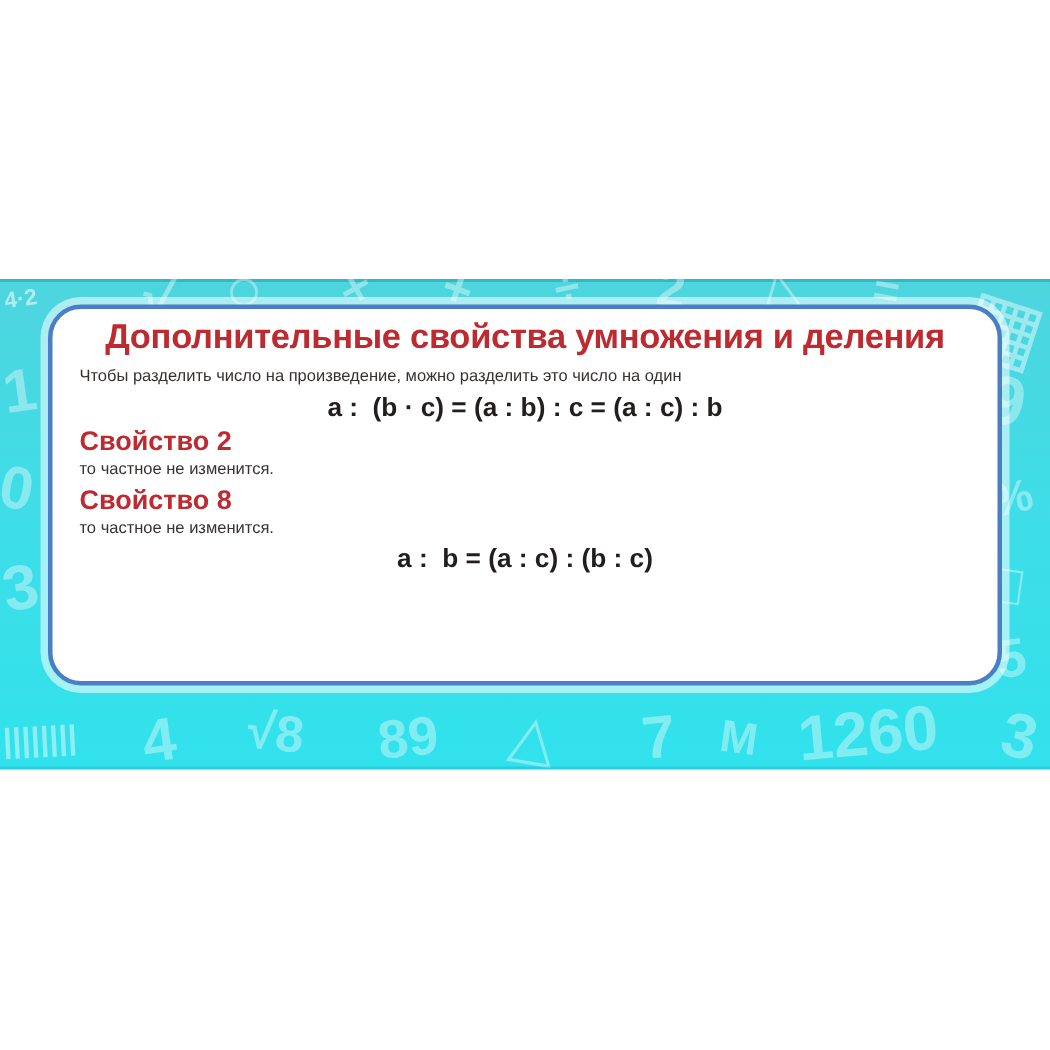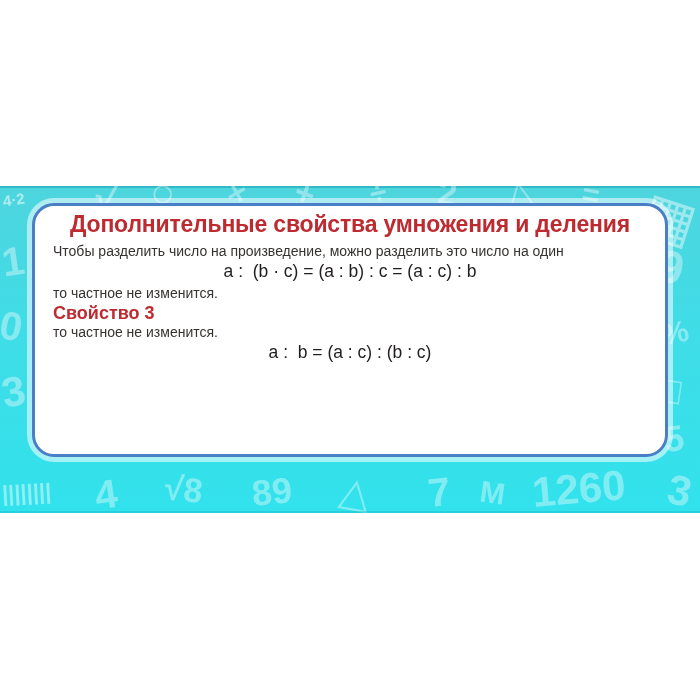--- a/index.html
+++ b/index.html
@@ -68,32 +68,32 @@
     color: var(--accent-red, #bd2a2f);
   }
   .prop-heading {
     font-size: 18px;
     line-height: 20px;
     font-weight: bold;
     color: var(--accent-red, #bd2a2f);
     margin: 0 0 0 2px;
   }
   .body-line {
-    font-size: 14px;
+    font-size: 11px;
     line-height: 19px;
     color: var(--body-text, #363230);
     margin-left: 2px;
     white-space: nowrap;
   }
   .formula {
     margin: 0 0 2px 0;
     text-align: center;
     font-size: 17.5px;
     line-height: 21px;
-    font-weight: normal;
+    font-weight: bold;
     color: var(--formula-text, #211e1d);
     white-space: pre;
   }
 </style>
 </head>
 <body>
 
 <div class="page">
 
   <div class="banner">
@@ -130,24 +130,25 @@
     <div class="card">
 
       <h1 class="card-title">Дополнительные свойства умножения и деления</h1>
 
       <section>
         <div class="body-line">Чтобы разделить число на произведение, можно разделить это число на один</div>
         <div class="formula">a :  (b · c) = (a : b) : c = (a : c) : b</div>
       </section>
 
       <section>
+        <h2 class="prop-heading">Свойство 2</h2>
         <div class="body-line">то частное не изменится.</div>
       </section>
 
       <section>
-        <h2 class="prop-heading">Свойство 3</h2>
+        <h2 class="prop-heading">Свойство 8</h2>
         <div class="body-line">то частное не изменится.</div>
         <div class="formula">a :  b = (a : c) : (b : c)</div>
       </section>
 
     </div>
   </div>
 </div>
 
 </body></html>

